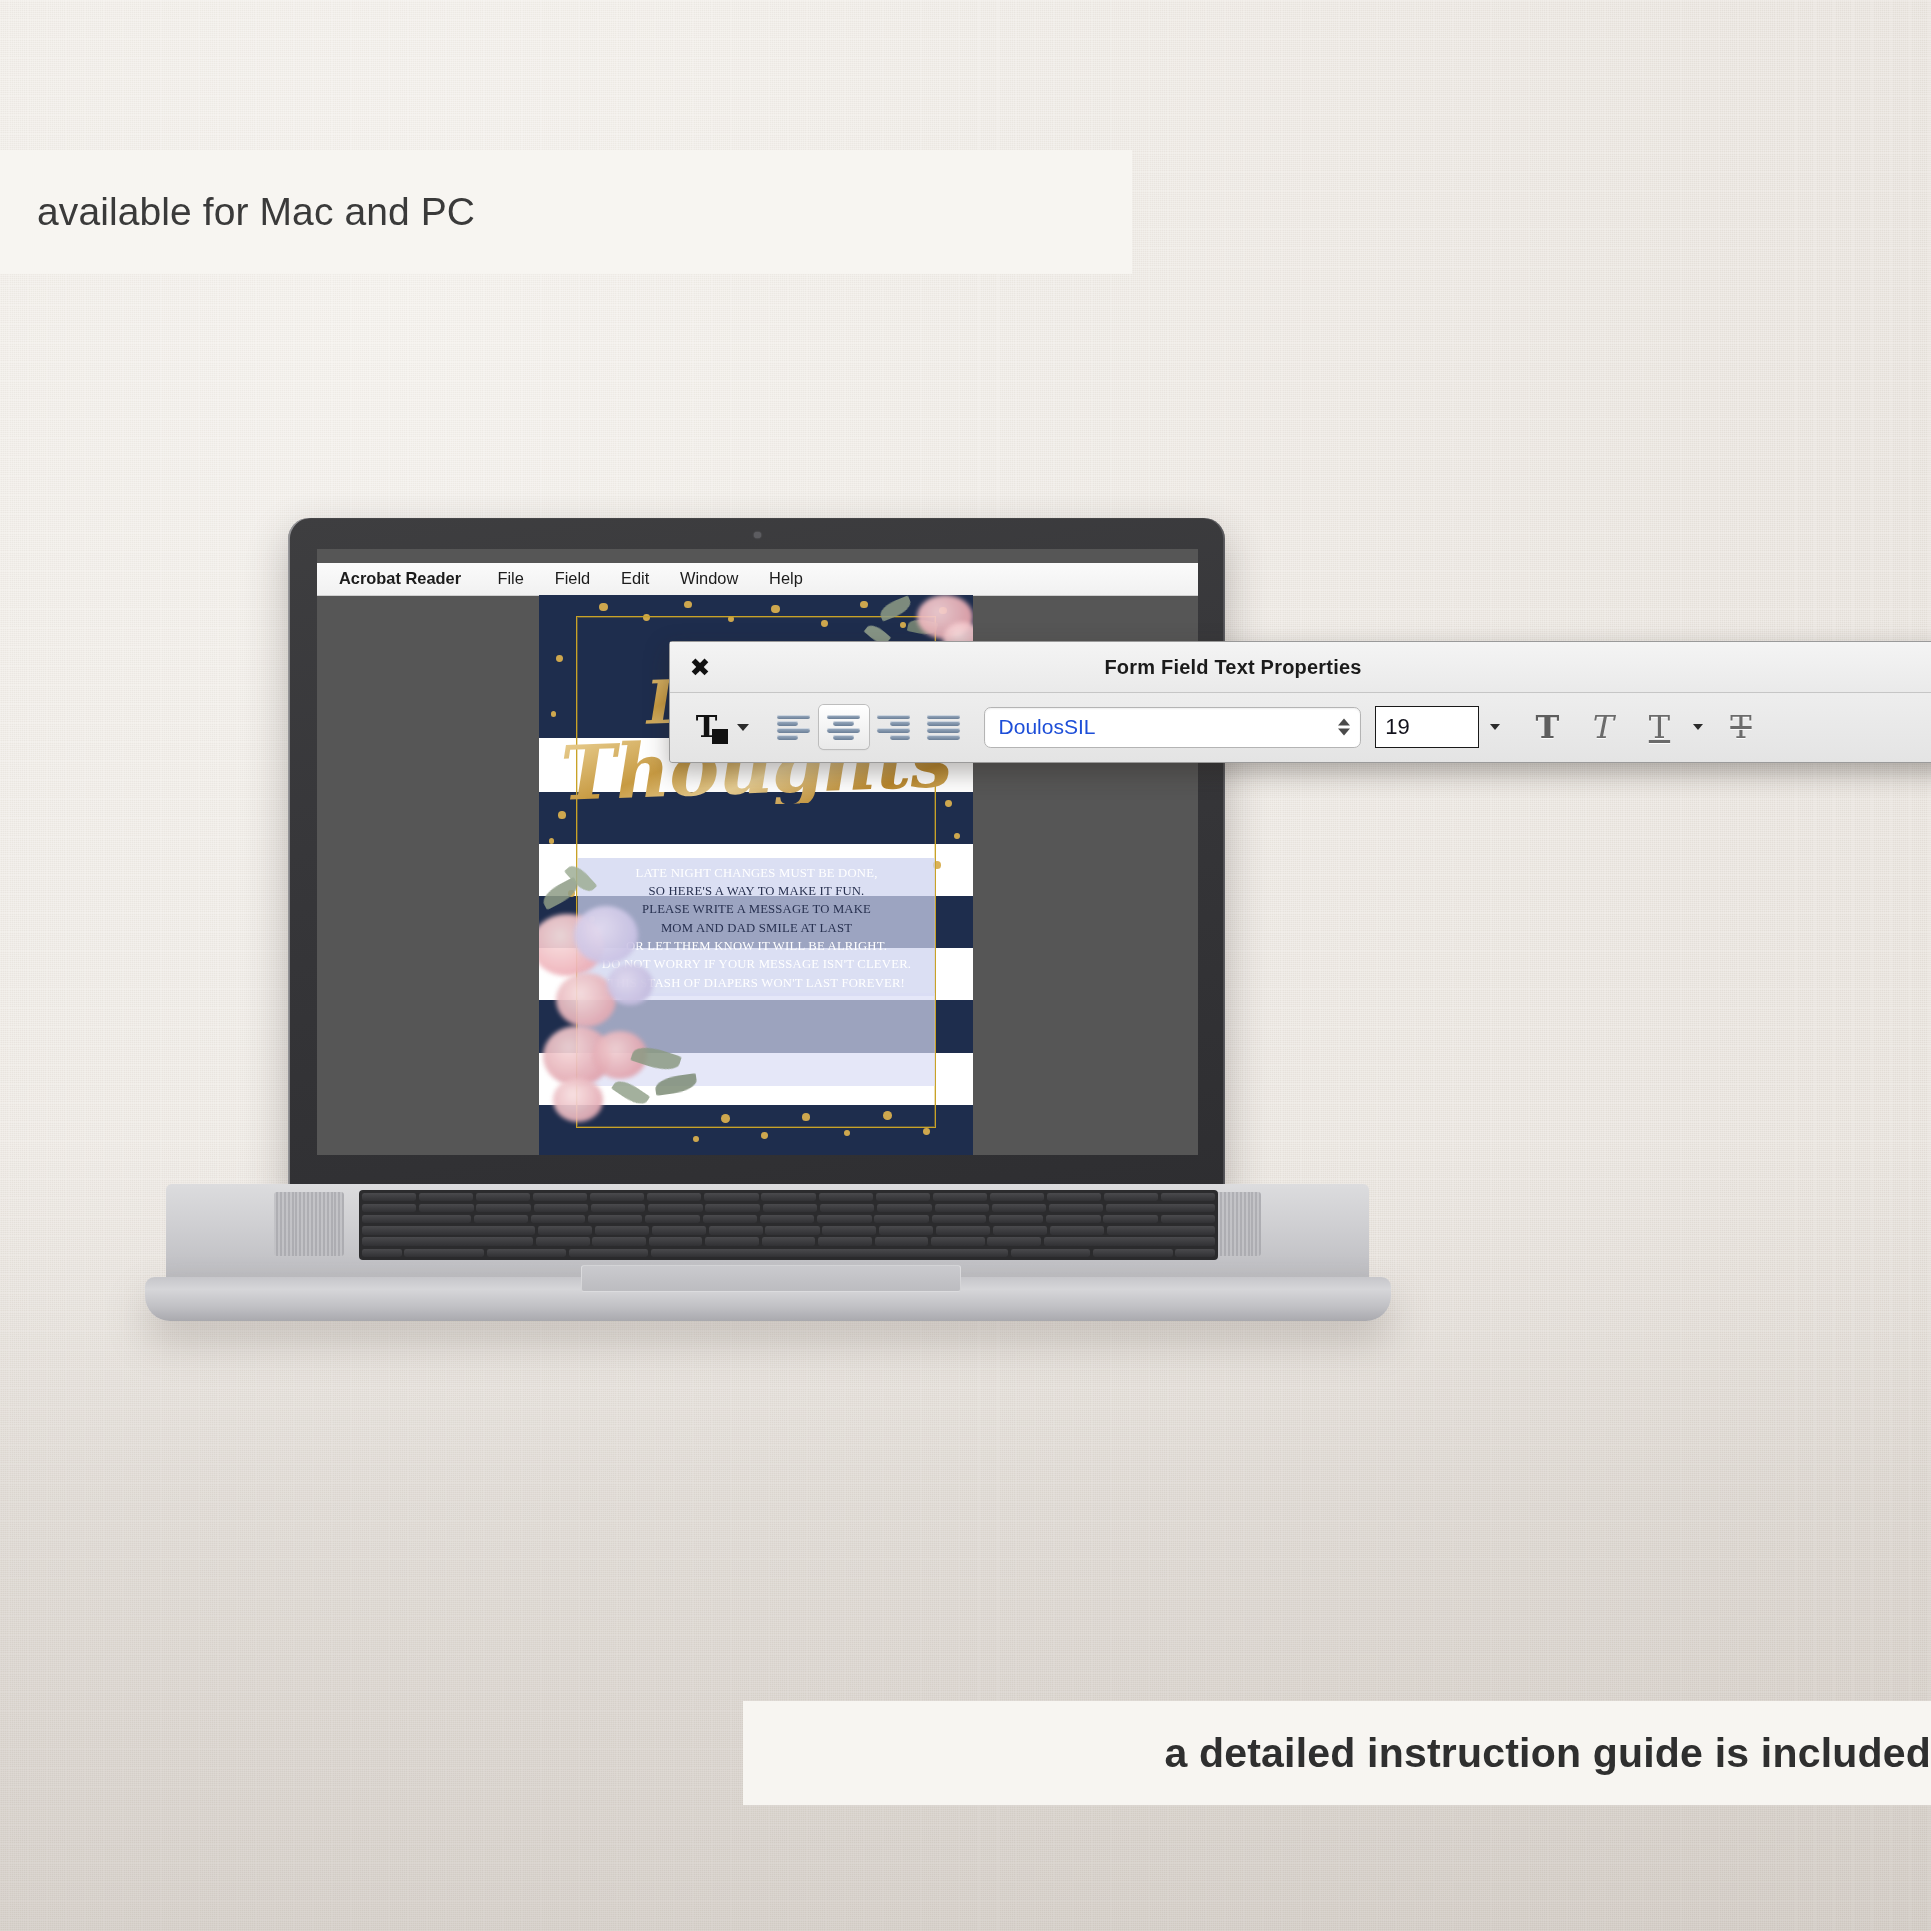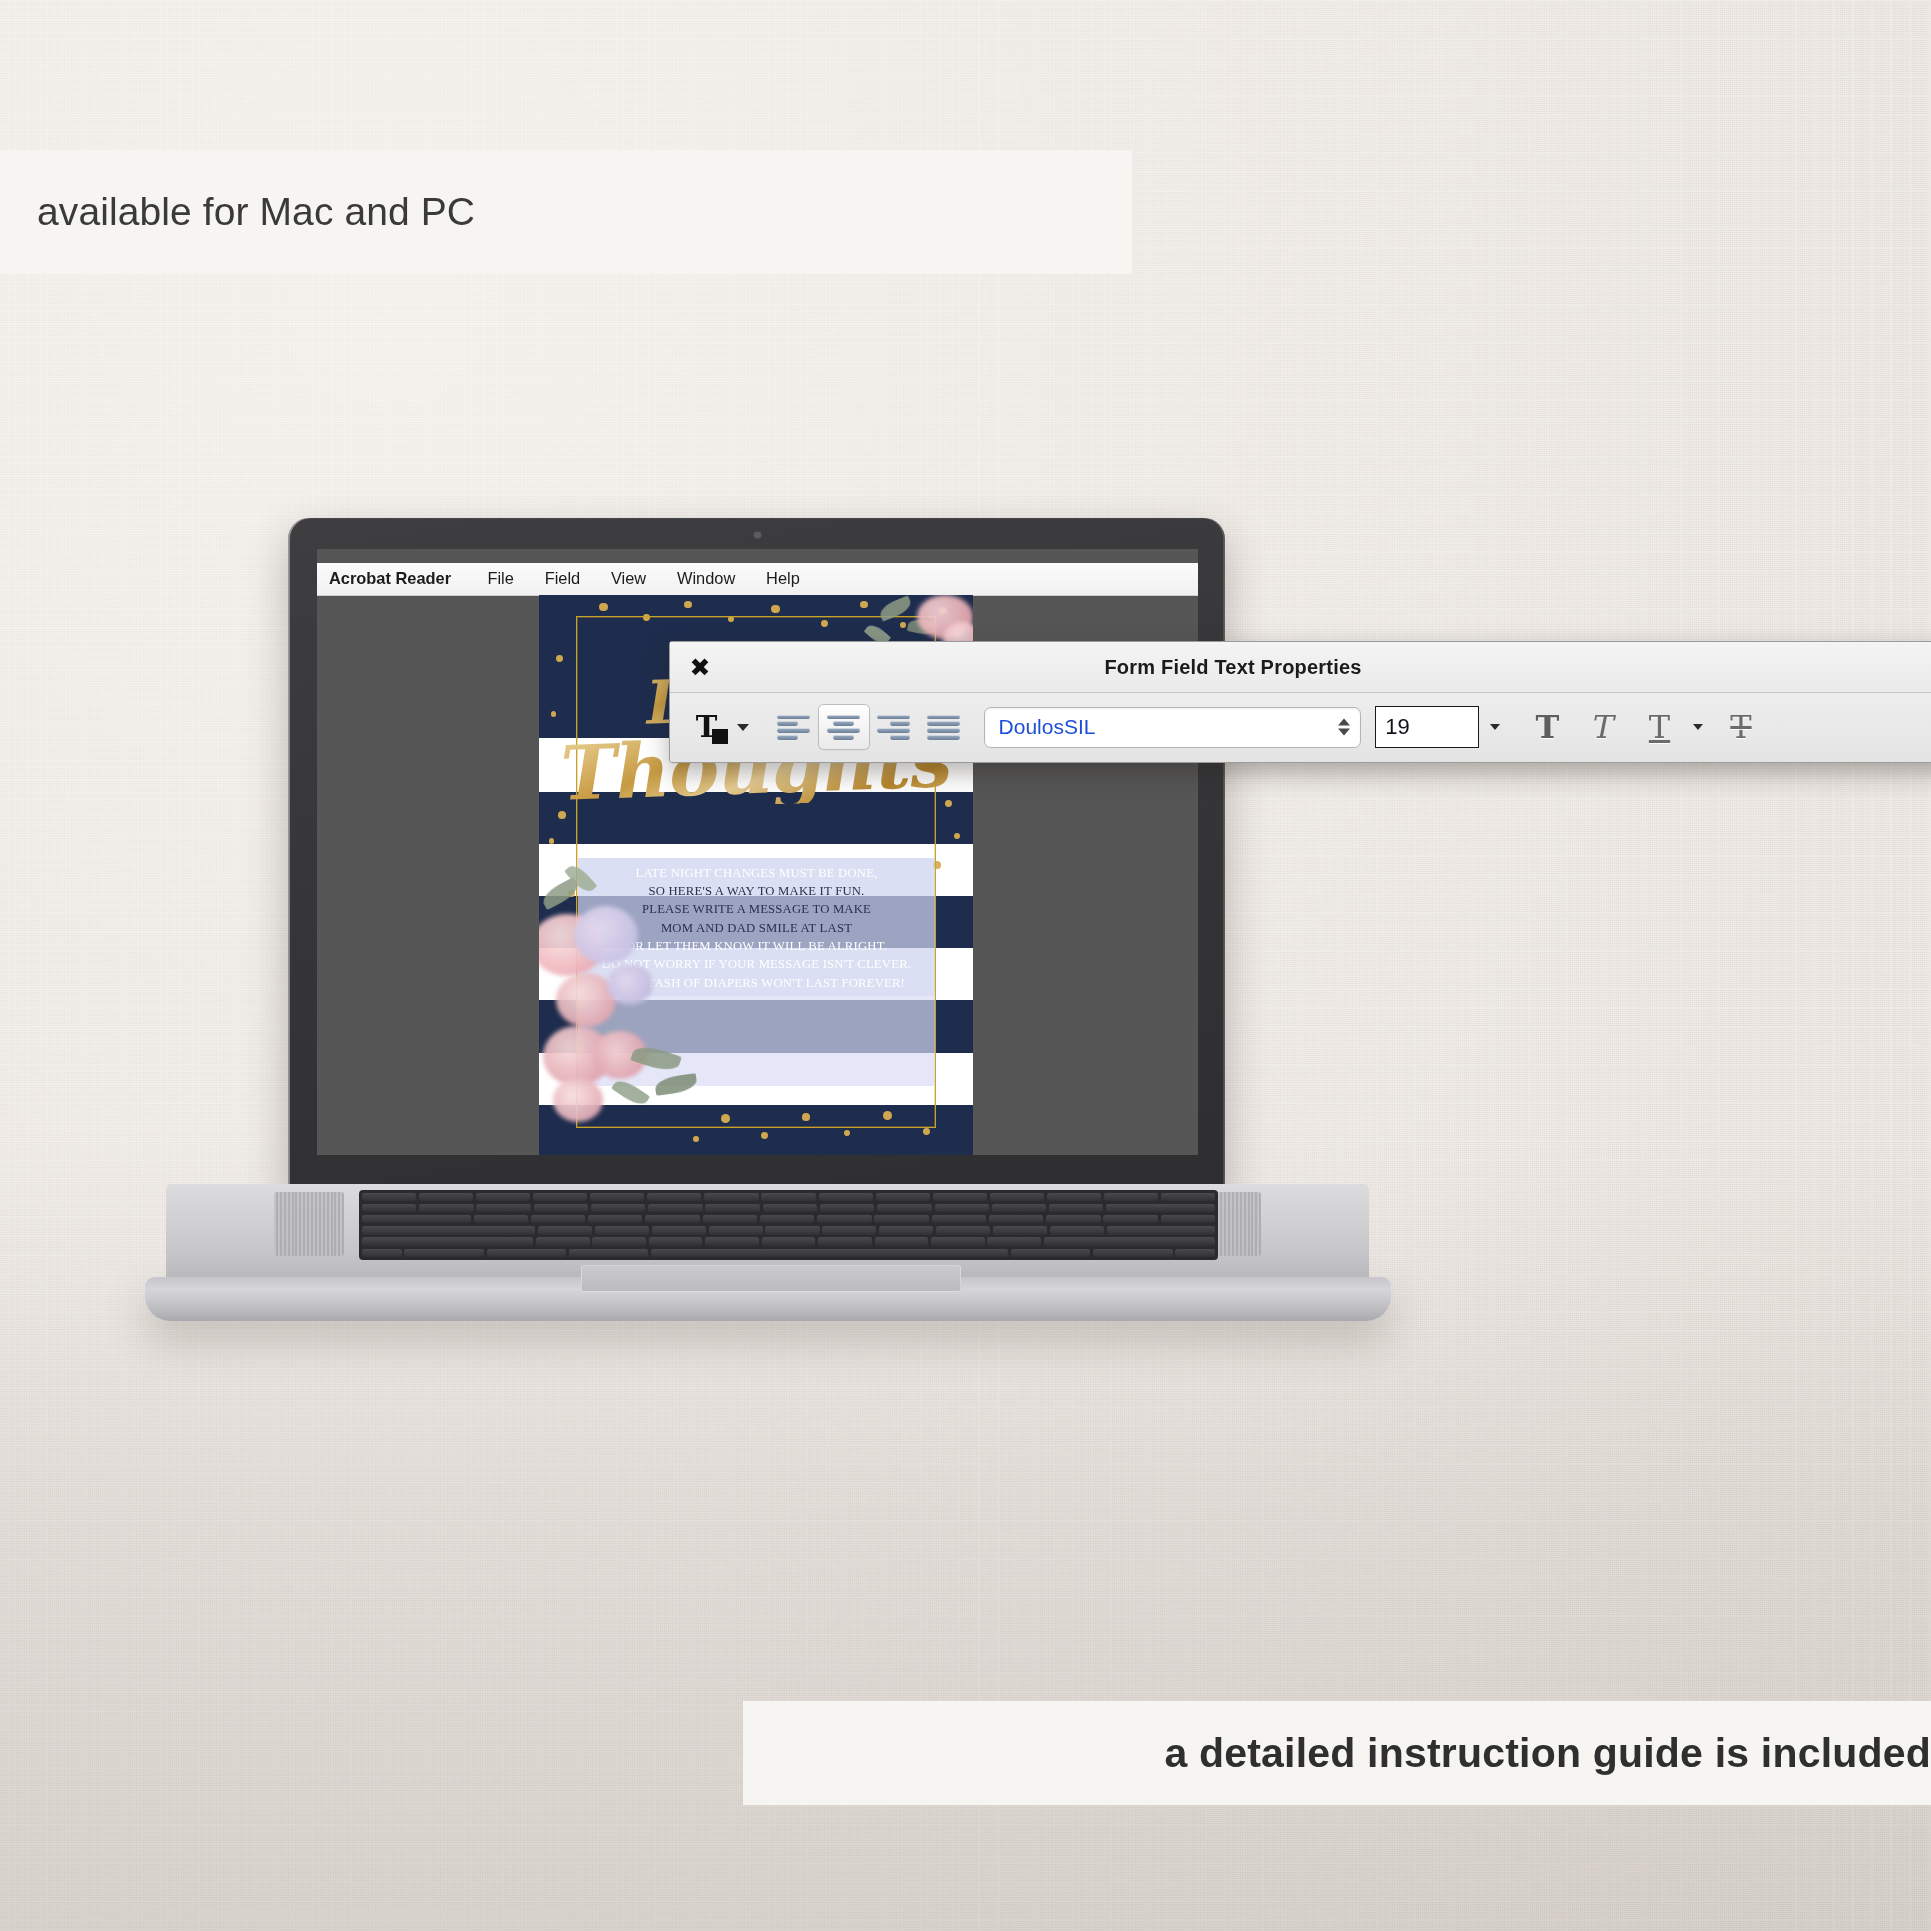--- a/index.html
+++ b/index.html
@@ -69,21 +69,21 @@
     background:#121212;overflow:hidden;
   }
 
   
   .app{position:absolute;left:0;top:0;width:881px;height:606px;background:#565656;overflow:hidden;}
   .menubar{
     position:absolute;left:0;top:13.5px;width:881px;height:33px;
     background:linear-gradient(180deg,#fbfbfb 0%,#f1f1f1 100%);
     border-bottom:1px solid #cfcfcf;
     display:flex;align-items:center;gap:0;
-    padding-left:12px;box-sizing:border-box;
+    padding-left:22px;box-sizing:border-box;
   }
   .menu-item{
     font-size:16.4px;color:#1c1c1c;padding:0 15.4px;white-space:nowrap;cursor:default;
   }
   .menu-item.app-name{font-weight:bold;padding-left:0;padding-right:21px;}
 
   
   .pdf{
     position:absolute;left:222px;top:46px;width:434px;height:560px;
     background:#1e2d4d;overflow:hidden;
@@ -300,21 +300,21 @@
     <div class="lid-edge"></div>
     <div class="camera"></div>
 
     <div class="screen">
       <div class="app">
 
         <div class="menubar">
           <div class="menu-item app-name">Acrobat Reader</div>
           <div class="menu-item">File</div>
           <div class="menu-item">Field</div>
-          <div class="menu-item">View</div>
+          <div class="menu-item">Edit</div>
           <div class="menu-item">Window</div>
           <div class="menu-item">Help</div>
         </div>
 
         <div class="pdf">
 
           <div class="stripes">
             <div class="stripe-w" style="top:143px;height:54px;"></div>
             <div class="stripe-w" style="top:249px;height:52px;"></div>
             <div class="stripe-w" style="top:353px;height:52px;"></div>

